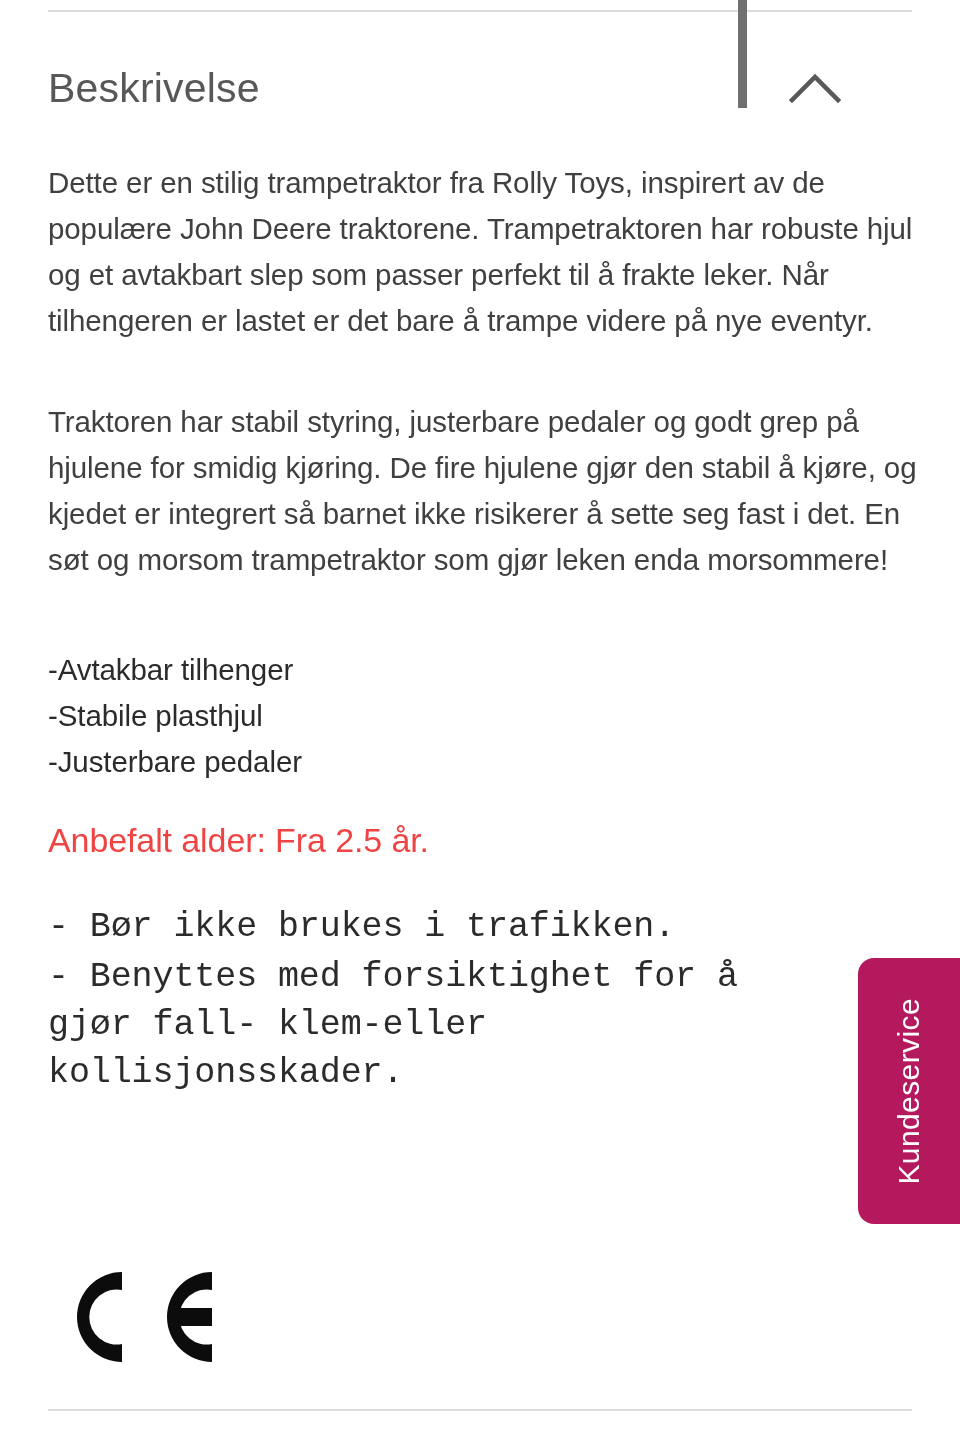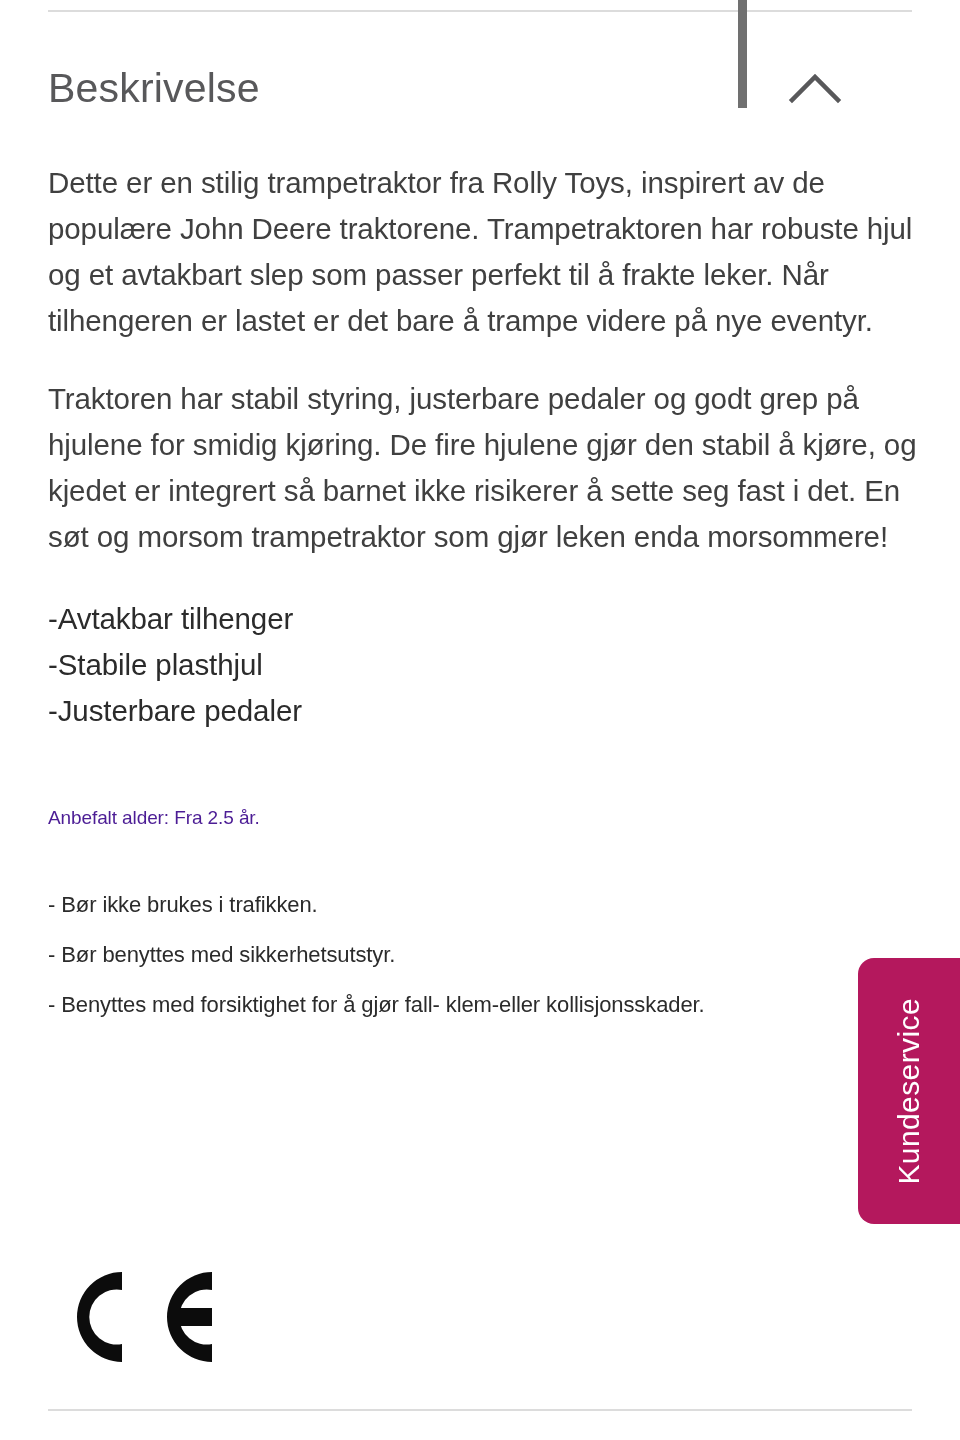--- a/index.html
+++ b/index.html
@@ -91,48 +91,49 @@
   }
 
   .para {
     font-size: 29.5px;
     line-height: 46px;
     color: #404040;
     letter-spacing: -0.1px;
     margin: 0;
   }
 
-  .para + .para { margin-top: 32px; }
+  .para + .para { margin-top: 55px; }
 
   .spec-list {
-    margin-top: 36px;
+    margin-top: 64px;
     font-size: 29.5px;
     line-height: 46px;
     color: #2b2b2b;
     letter-spacing: -0.1px;
     list-style: none;
   }
   .spec-list li { white-space: pre; }
 
   .age-line {
-    margin-top: 61px;
-    font-size: 19px;
+    margin-top: 32px;
+    font-size: 34px;
     line-height: 46px;
-    color: #4c1d95;
+    color: #ef4444;
     letter-spacing: -0.1px;
   }
 
   .warn-list {
     margin-top: 40px;
-    font-size: 22px;
+    font-size: 35px;
     line-height: 48px;
     color: #2b2b2b;
     letter-spacing: -0.1px;
     list-style: none;
     width: 790px;
+    font-family: Liberation Mono, monospace;
   }
   .warn-list li { margin-bottom: 2px; }
 
   
   .ce-mark {
     position: absolute;
     top: 1258px;
     left: 52px;
     width: 170px;
     height: 118px;
@@ -188,21 +189,20 @@
     <ul class="spec-list">
       <li>-Avtakbar tilhenger</li>
       <li>-Stabile plasthjul</li>
       <li>-Justerbare pedaler</li>
     </ul>
 
     <div class="age-line">Anbefalt alder: Fra 2.5 år.</div>
 
     <ul class="warn-list">
       <li>- Bør ikke brukes i trafikken.</li>
-      <li>- Bør benyttes med sikkerhetsutstyr.</li>
       <li>- Benyttes med forsiktighet for å gjør fall- klem-eller kollisjonsskader.</li>
     </ul>
 
   </div>
 
   <div class="ce-mark">
     <svg width="170" height="118" viewBox="0 0 170 118" xmlns="http://www.w3.org/2000/svg">
 
       <path d="M70 14 A45 45 0 1 0 70 104 L70 86 A27.5 27.5 0 1 1 70 32 Z" fill="#0c0c0c"></path>
 

